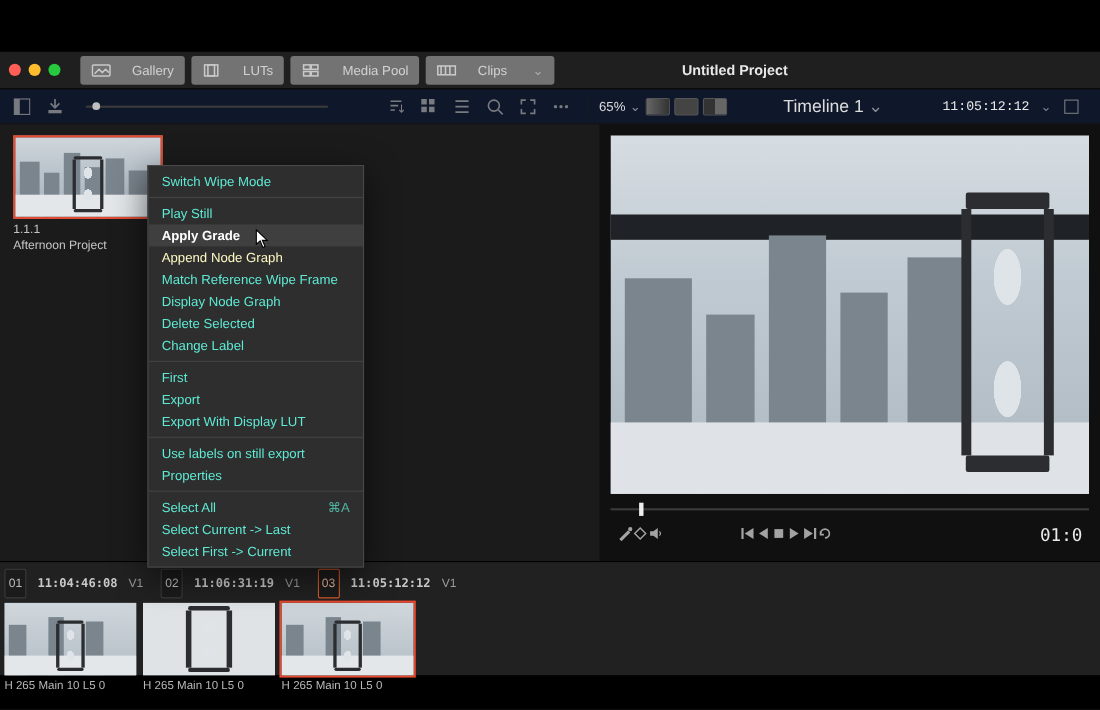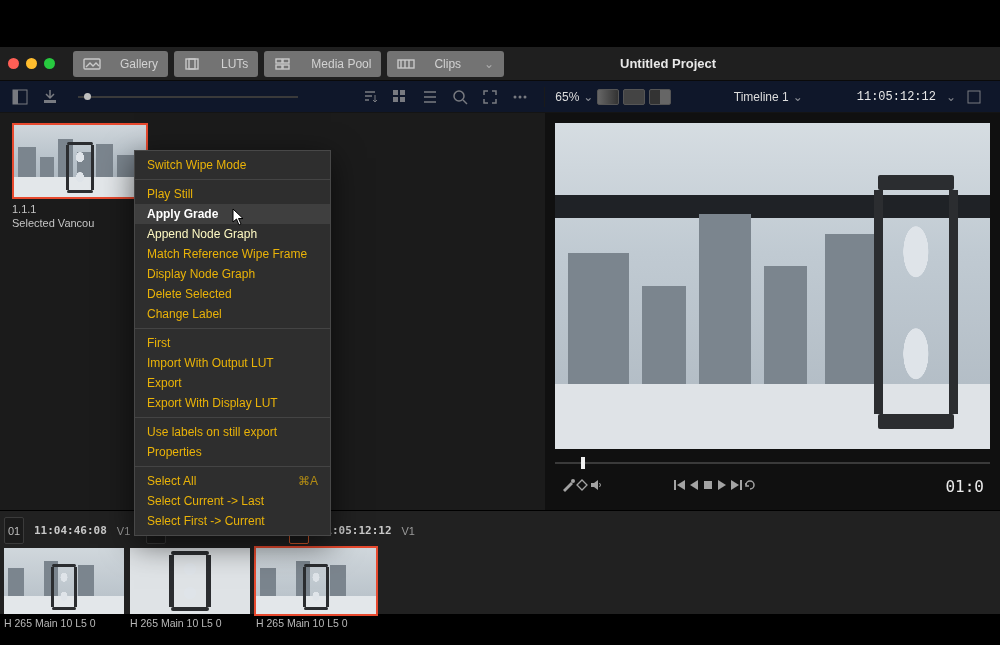--- a/index.html
+++ b/index.html
@@ -11,21 +11,21 @@
   .dot.red{background:#ff5f56;} .dot.yellow{background:#ffbd2e;} .dot.green{background:#27c93f;}
   .topbtn{ display:flex; align-items:center; gap:19px; padding:6px 10px; border-radius:3px; background:#737373; margin-right:6px; color:#d2d2d2; cursor:pointer;}
   .topbtn svg{ width:18px;height:14px;fill:none;stroke:#c9c9c9;stroke-width:1.4;}
   .projtitle{ position:absolute; left:50%; transform:translateX(120px); font-weight:600; color:#e8e8e8; font-size:13px;}
   .secondbar{ height:32px; background:#0f172a; display:flex; align-items:center; padding:0 8px; border-bottom:1px solid #141414;}
   .iconbtn{ width:24px;height:24px; display:flex; align-items:center;justify-content:center; margin-right:6px; opacity:.7; cursor:pointer;}
   .iconbtn svg{ width:16px;height:16px; fill:#a5a5a5; }
   .spacer{ flex:1; }
   .sep{ width:1px; height:20px; background:#1a1a1a; margin:0 6px;}
   .zoomtxt{ color:#ddd; font-size:12px; margin:0 4px;}
-  .tltxt{ color:#ddd; font-size:12px; margin:0 8px;}
+  .tltxt{ color:#ddd; font-size:16px; margin:0 8px;}
   .tctxt{ font-family: "Menlo","Courier New",monospace; color:#e8e8e8; font-size:12px; margin:0 6px;}
   .chev{ display:inline-block; margin-left:4px; opacity:.6;}
   .mainrow{ display:flex; height:397px; background:#1b1b1b;}
   .leftpane{ width:545px; background:#1b1b1b; position:relative; padding:10px 12px;}
   .viewer{ flex:1; background:#101010; position:relative; padding:10px 10px 0 10px;}
   .still{ width:136px; }
   .still-thumb{ width:136px; height:76px; border:2px solid #e7492e; background:#6f7e8c; position:relative; overflow:hidden;}
   .still-cap{ text-align:left; font-size:11px; color:#c5c5c5; margin-top:4px; line-height:1.25;}
   
   .city{ position:absolute; inset:0; background:linear-gradient(180deg,#cfd6db 0%, #b9c3cb 45%, #a7b2bb 100%);}
@@ -46,21 +46,21 @@
   .viewer-img .hourglass{bottom:6%; left:72%; width:22%; height:78%;}
   .scrub{ height:12px; margin-top:8px; position:relative;}
   .scrub-track{ position:absolute; left:0;right:0;top:5px; height:2px; background:#3a3a3a;}
   .scrub-thumb{ position:absolute; top:0; width:4px; height:12px; background:#eee; left:6%;}
   .transport{ height:34px; display:flex; align-items:center; padding:0 6px; color:#ddd;}
   .tbtn svg{ width:14px;height:14px; fill:#bdbdbd;}
   .tbtn{cursor:pointer; opacity:.85;}
   .transport .right{ margin-left:auto; font-family:Menlo,monospace; font-size:16px; color:#eaeaea;}
   
   .ctxmenu{ position:absolute; top:37px; left:134px; width:197px; background:#2e2e2e; border:1px solid #484848; box-shadow:0 8px 30px rgba(0,0,0,.6); padding:4px 0; z-index:50;}
-  .ctxmenu .item{ padding:3px 12px; font-size:12px; color:#eab308; display:flex; justify-content:space-between; cursor:pointer;}
+  .ctxmenu .item{ padding:3px 12px; font-size:12px; color:#5eead4; display:flex; justify-content:space-between; cursor:pointer;}
   .ctxmenu .item.highlight{ background:#3f3f3f; color:#fff; font-weight:600;}
   .ctxmenu .item.dim{ color:#fef9c3;}
   .ctxmenu .div{ height:1px; background:#444; margin:4px 0;}
   .cursor{ position:absolute; top:95px; left:232px; z-index:60;}
   .cursor svg{width:14px;height:18px;fill:#fff;stroke:#000;stroke-width:1;}
   
   .clipstrip{ height:104px; background:#212121; border-top:1px solid #000; padding:6px 4px 0;}
   .clabels{ display:flex; gap:2px; align-items:center; color:#c9c9c9; font-size:11px; margin-bottom:4px;}
   .cnum{ width:20px;height:27px; background:#1b1b1b; border:1px solid #3b3b3b; color:#bdbdbd; display:flex;align-items:center;justify-content:center; border-radius:2px;}
   .cnum.active{ border-color:#d75a2a; color:#e7b49d;}
@@ -208,37 +208,36 @@
         <div class="hourglass">
             <div class="hg-top"></div>
             <div class="hg-bot"></div>
             <div class="hg-col l"></div>
             <div class="hg-col r"></div>
             <div class="hg-glass"></div>
           </div>
       </div>
       <div class="still-cap">
         <div>1.1.1</div>
-        <div>Selected Vancou</div>
+        <div>Afternoon Project</div>
       </div>
     </div>
 
     <div class="ctxmenu">
       <div class="item">Switch Wipe Mode</div>
       <div class="div"></div>
       <div class="item">Play Still</div>
       <div class="item highlight">Apply Grade</div>
       <div class="item dim">Append Node Graph</div>
       <div class="item">Match Reference Wipe Frame</div>
       <div class="item">Display Node Graph</div>
       <div class="item">Delete Selected</div>
       <div class="item">Change Label</div>
       <div class="div"></div>
       <div class="item">First</div>
-      <div class="item">Import With Output LUT</div>
       <div class="item">Export</div>
       <div class="item">Export With Display LUT</div>
       <div class="div"></div>
       <div class="item">Use labels on still export</div>
       <div class="item">Properties</div>
       <div class="div"></div>
       <div class="item">
           <span>Select All</span>
           <span style="opacity:.7">⌘A</span>
         </div>

